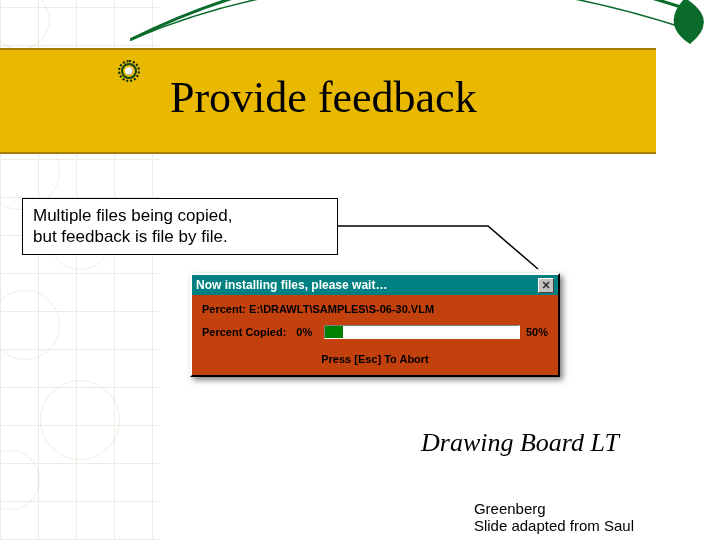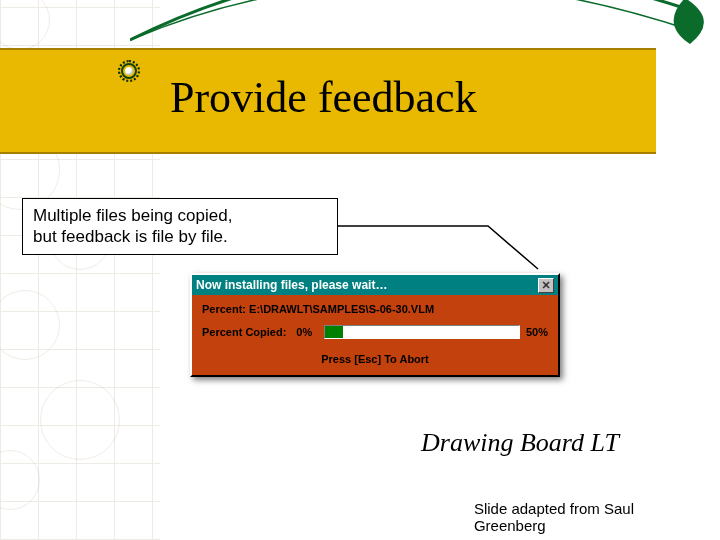--- a/index.html
+++ b/index.html
@@ -123,17 +123,17 @@
           <div class="pbar-fill"></div>
         </div>
         <span class="pctright">50%</span>
       </div>
       <div class="line3">Press [Esc] To Abort</div>
     </div>
   </div>
 
   <div class="caption">Drawing Board LT</div>
   <div class="credit">
+    <div>Greenberg</div>
     <div>Slide adapted from Saul</div>
-    <div>Greenberg</div>
   </div>
 
 </div>
 
 </body></html>

